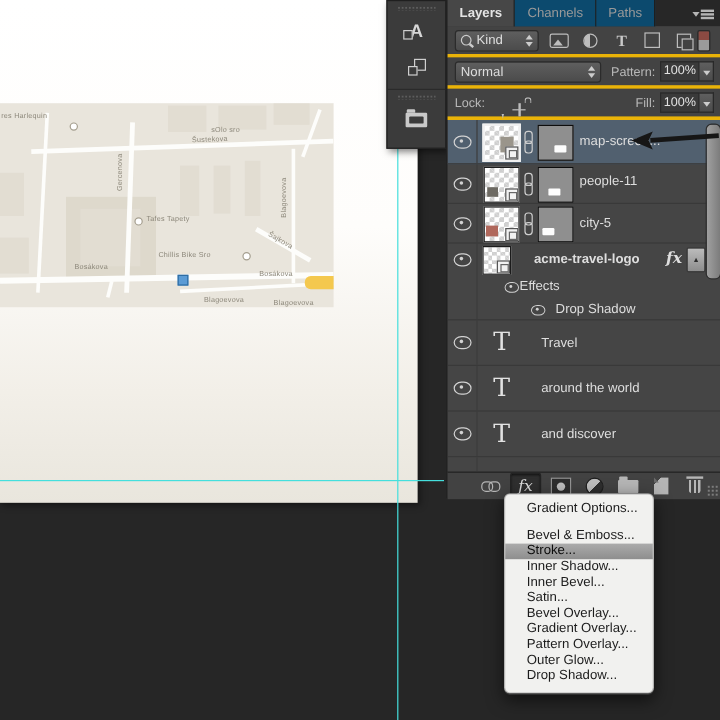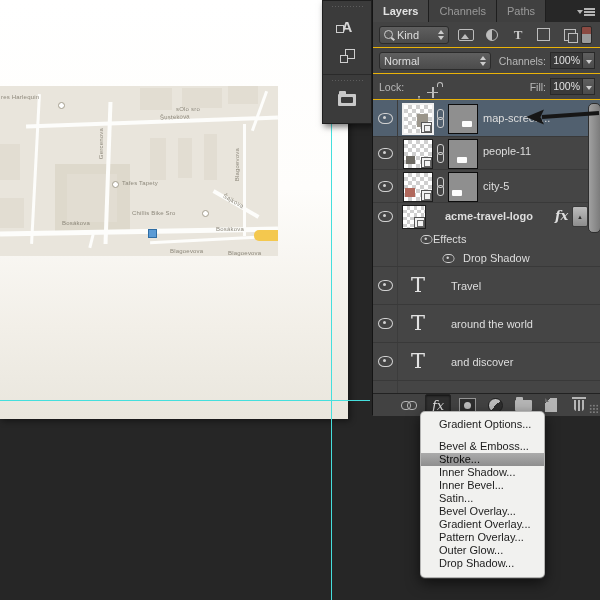--- a/index.html
+++ b/index.html
@@ -31,27 +31,27 @@
   .dock-a{font-size:15px;font-weight:bold;color:#d6d6d6;position:relative;}
   .minisq{position:absolute;width:6px;height:6px;border:1px solid #cfcfcf;background:#3b3b3b;}
   .dock-divider{border-top:1px solid #2a2a2a;margin-top:3px;}
   .folder-ico{width:18px;height:12px;background:#c9c9c9;border-radius:1px;position:relative;}
   .folder-ico::before{content:"";position:absolute;left:1px;top:-3px;width:7px;height:3px;background:#c9c9c9;border-radius:1px 1px 0 0;}
   .folder-ico::after{content:"";position:absolute;left:3px;top:3px;width:12px;height:6px;background:#3b3b3b;border-radius:1px;}
   
   #panel{position:absolute;left:372px;top:0;width:228px;height:415px;background:#454545;
          border-left:1px solid #141414;z-index:7;color:#dcdcdc;}
   #tabbar{height:22px;background:#272727;display:flex;}
-  .tab{padding:0 10px;line-height:22px;font-size:11px;color:#999;background:#404040;border-right:1px solid #1e1e1e;}
+  .tab{padding:0 10px;line-height:22px;font-size:11px;color:#999;background:#0c4a6e;border-right:1px solid #1e1e1e;}
   .tab.active{background:#474747;color:#e4e4e4;font-weight:bold;}
   #panelmenu{margin-left:auto;margin-right:6px;margin-top:7px;width:18px;height:9px;position:relative;}
   #panelmenu .lines{position:absolute;right:0;top:1px;width:11px;height:1.5px;background:#b5b5b5;
       box-shadow:0 3px 0 #b5b5b5,0 6px 0 #b5b5b5;}
   #panelmenu .tri{position:absolute;left:0;top:3px;width:0;height:0;border-left:3.5px solid transparent;border-right:3.5px solid transparent;border-top:4px solid #b5b5b5;}
-  .ctl-row{height:26px;display:flex;align-items:center;padding:0 6px;background:#434343;border-bottom:1px solid #eab308;box-sizing:border-box;}
+  .ctl-row{height:26px;display:flex;align-items:center;padding:0 6px;background:#434343;border-bottom:3px solid #eab308;box-sizing:border-box;}
   .dd{background:linear-gradient(#5f5f5f,#4b4b4b);border:1px solid #2b2b2b;border-radius:3px;height:18px;
       display:flex;align-items:center;color:#ddd;font-size:11px;box-sizing:border-box;padding:0 4px;}
   .updown{margin-left:auto;display:flex;flex-direction:column;align-items:center;padding-left:4px;}
   .tri-u{width:0;height:0;border-left:3px solid transparent;border-right:3px solid transparent;border-bottom:4px solid #ccc;}
   .tri-d{width:0;height:0;border-left:3px solid transparent;border-right:3px solid transparent;border-top:4px solid #ccc;margin-top:2px;}
   .mag{width:7px;height:7px;border:1.5px solid #ccc;border-radius:50%;position:relative;margin-right:4px;}
   .mag::after{content:"";position:absolute;left:6px;top:7px;width:4px;height:1.5px;background:#ccc;transform:rotate(40deg);}
   .ficon{margin-left:9px;display:flex;align-items:center;justify-content:center;width:18px;height:16px;}
   .ico-img{width:14px;height:10px;border:1px solid #bdbdbd;border-radius:2px;position:relative;}
   .ico-img::after{content:"";position:absolute;left:2px;bottom:1px;border-left:4px solid transparent;border-right:4px solid transparent;border-bottom:5px solid #bdbdbd;}
@@ -248,21 +248,21 @@
     </div>
 
     <div class="ctl-row">
       <div class="dd" style="width:130px;">
         <span>Normal</span>
         <span class="updown">
             <span class="tri-u"></span>
             <span class="tri-d"></span>
           </span>
       </div>
-      <span class="lbl" style="margin-left:8px;">Channels:</span>
+      <span class="lbl" style="margin-left:8px;">Pattern:</span>
       <div class="valbox" style="margin-left:4px;">
         <span class="val">100%</span>
         <span class="valarrow">
             <span class="tri-d"></span>
           </span>
       </div>
     </div>
 
     <div class="ctl-row">
       <span class="lbl">Lock:</span>

